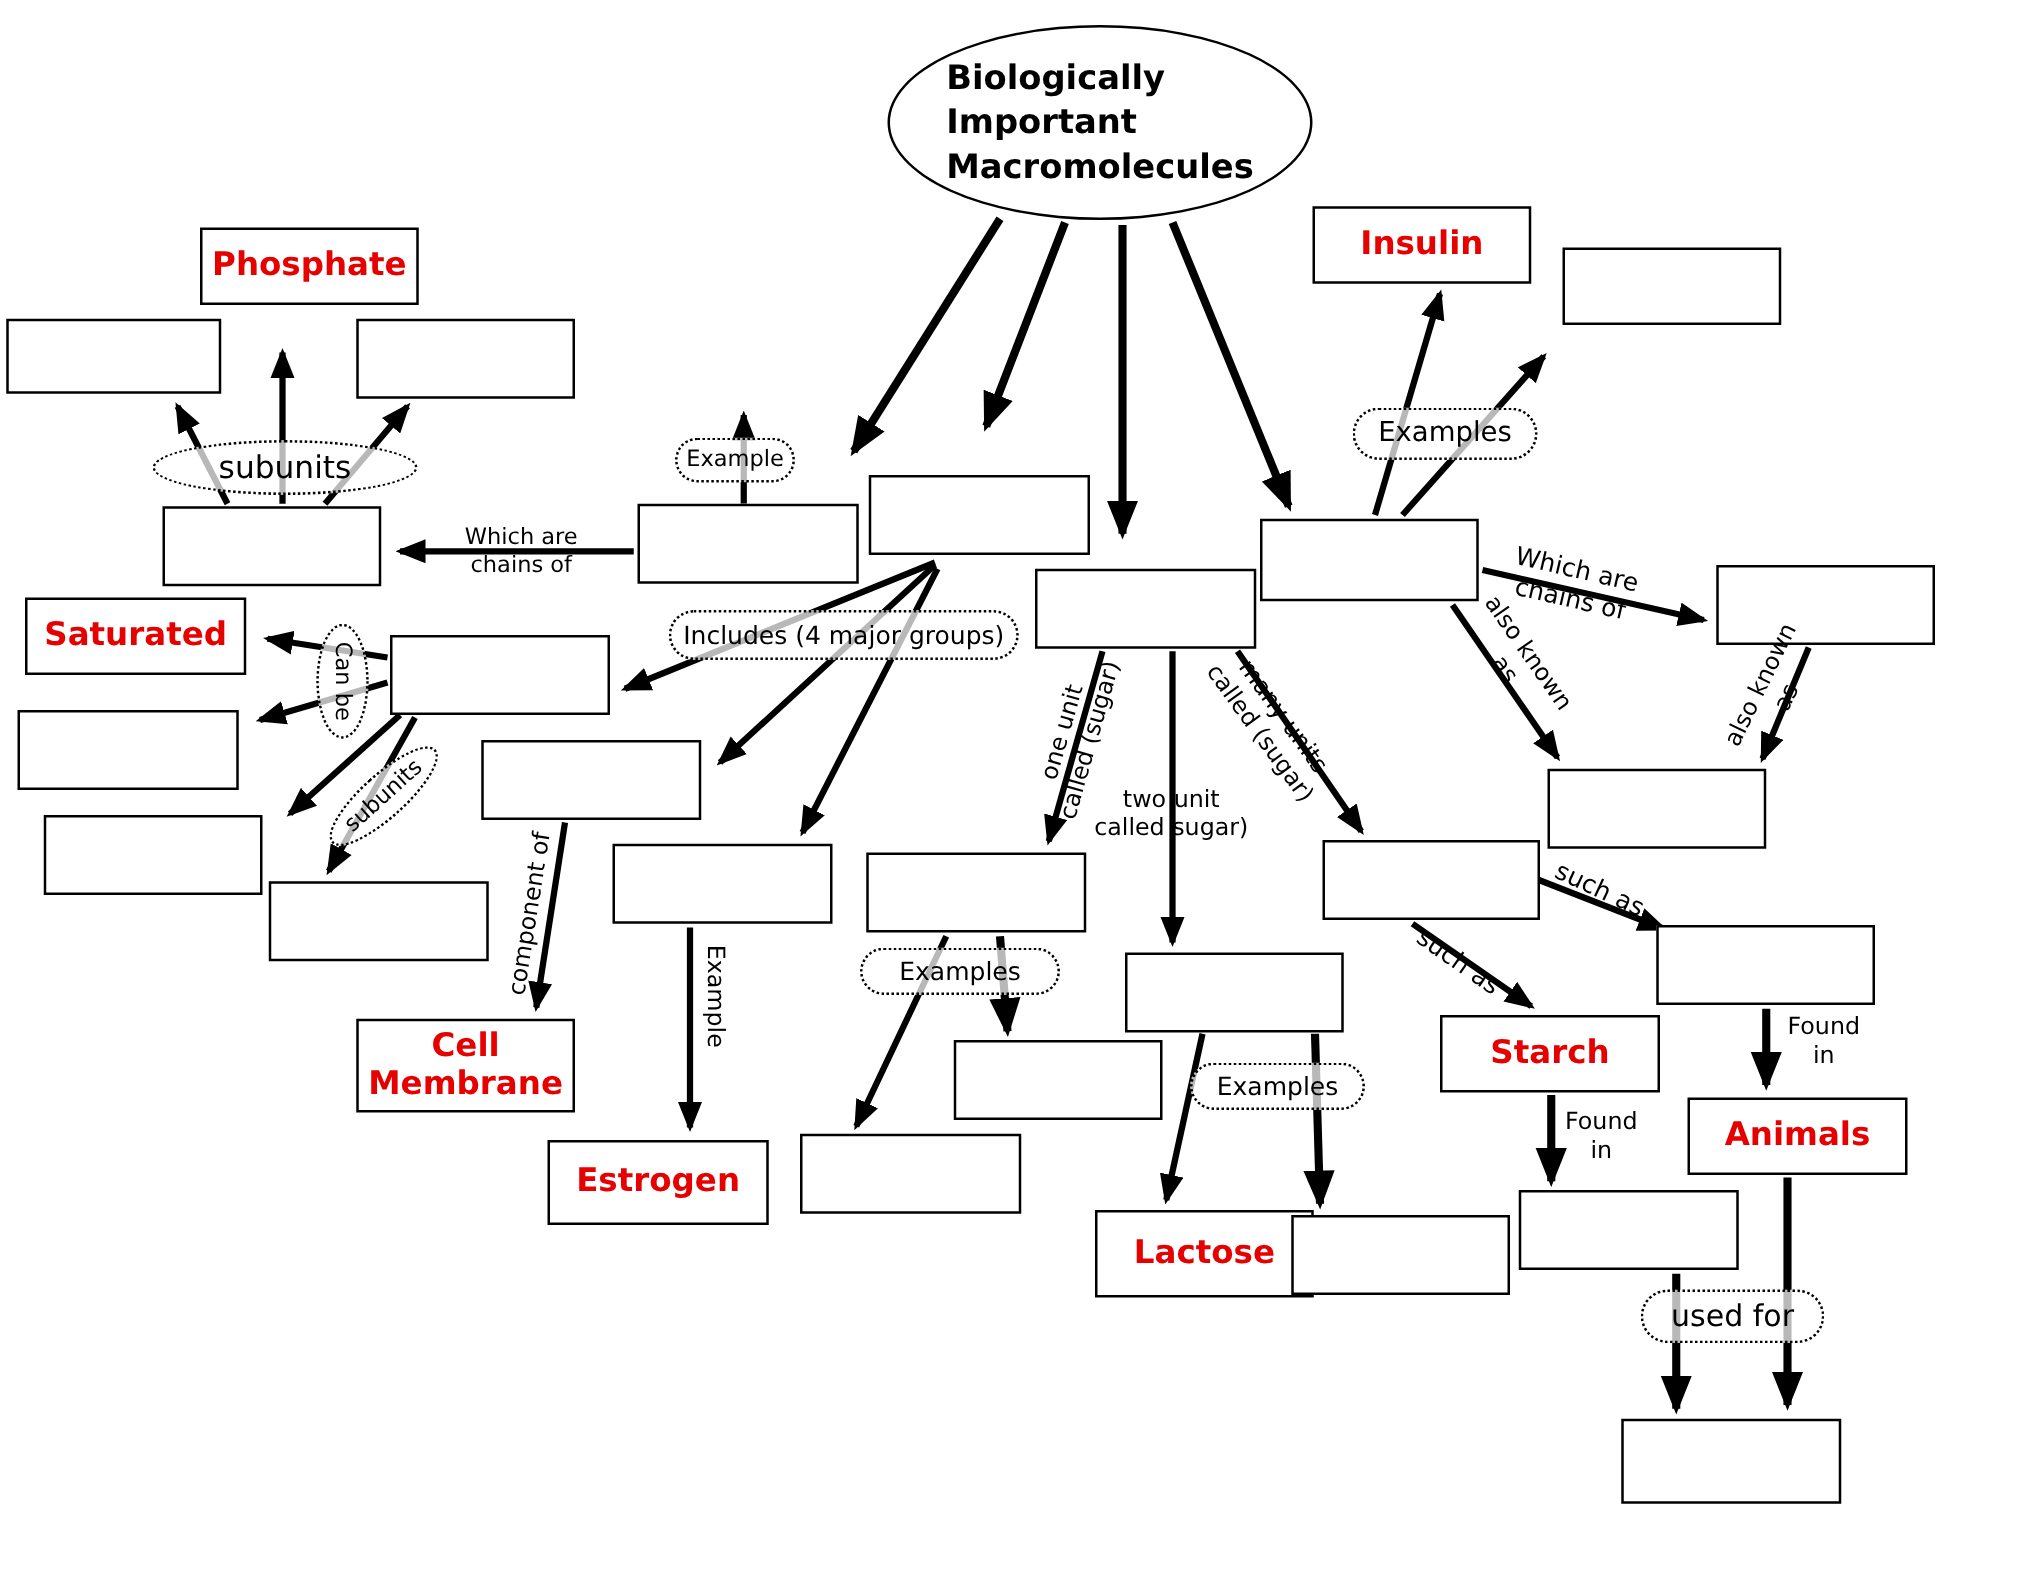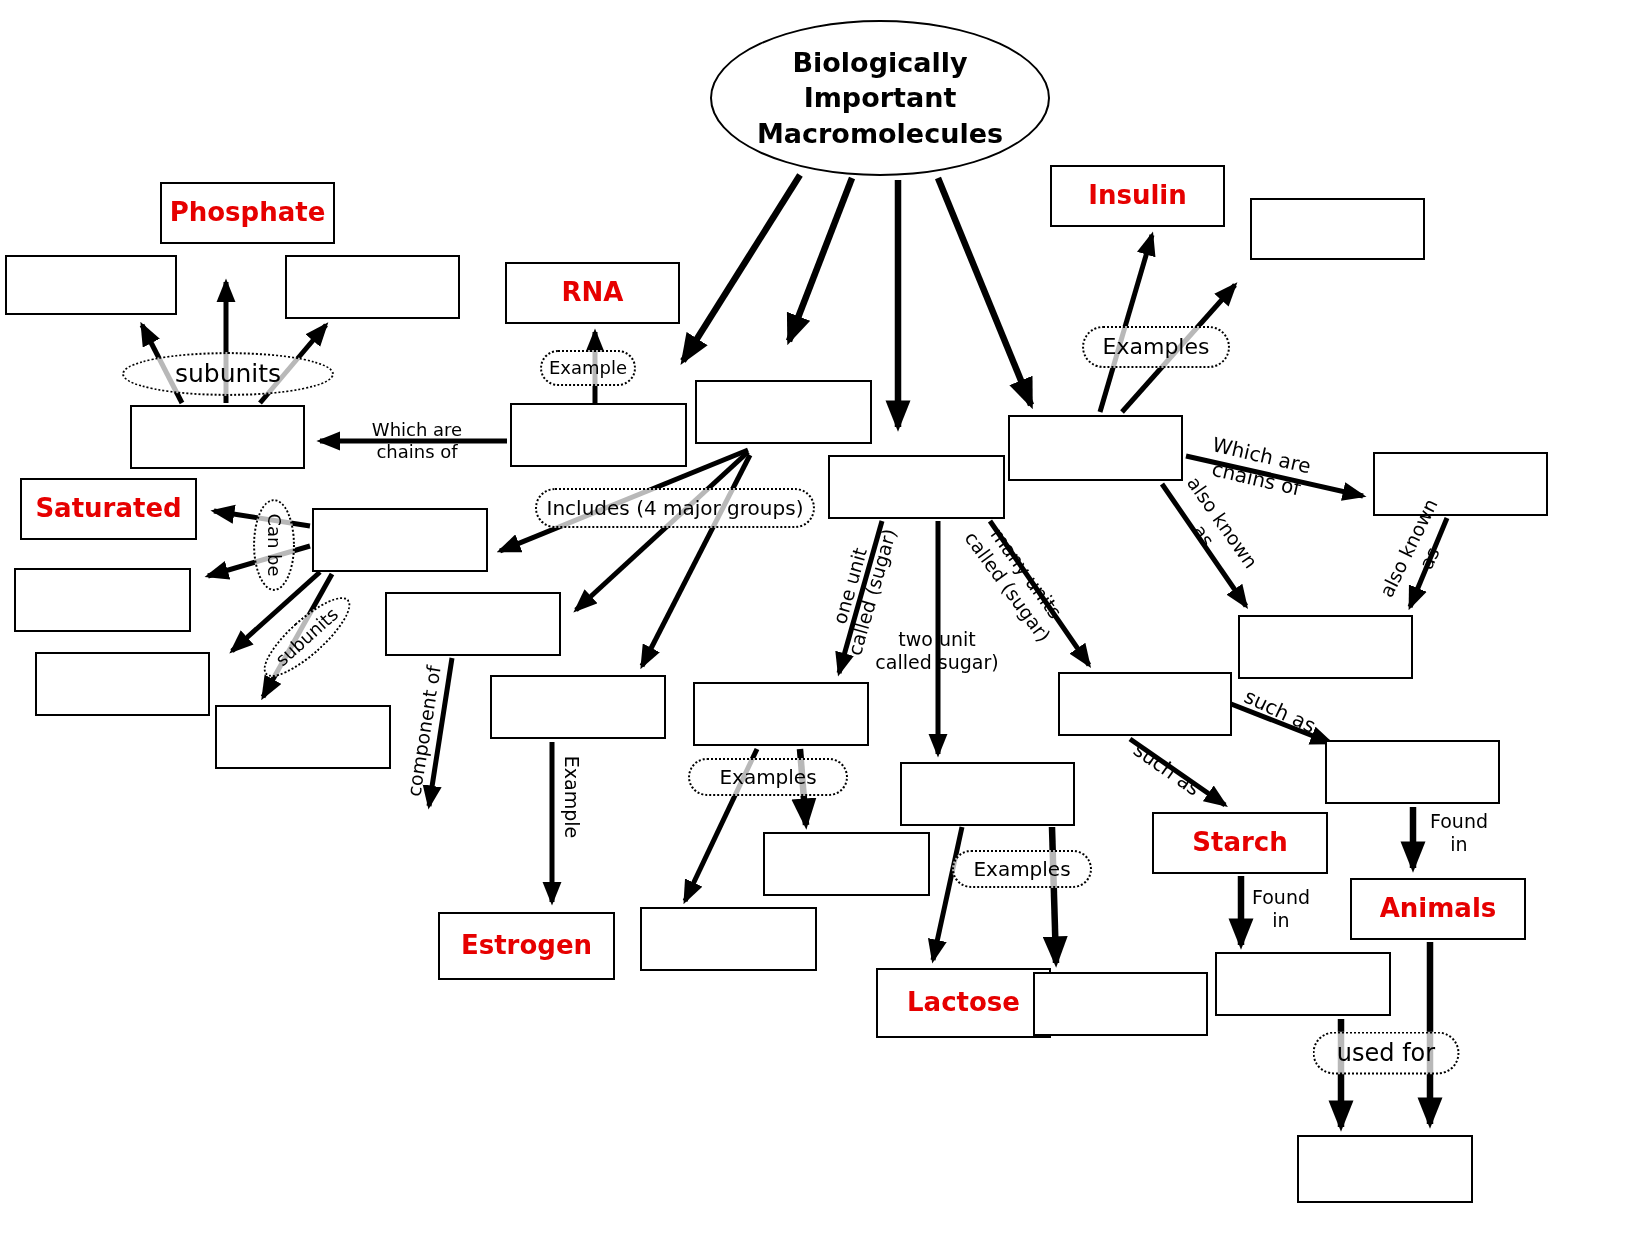--- a/index.html
+++ b/index.html
@@ -14,21 +14,21 @@
     display:flex; align-items:center; justify-content:center;
     text-align:center; white-space:pre-line;
     font-size:26px; font-weight:bold; line-height:1.15;
   }
   .node.red { color:#e60000; }
 
   .ellipse {
     position:absolute; z-index:2;
     border:2.5px solid #000; border-radius:50%; background:#fff;
     display:flex; align-items:center; justify-content:center;
-    text-align:center; white-space:pre-line;
+    white-space:pre-line;
     font-size:27px; font-weight:bold; line-height:1.3;
   }
 
   .dlabel {
     position:absolute; z-index:3;
     border:2.5px dotted #000; background:rgba(255,255,255,0.72);
     display:flex; align-items:center; justify-content:center;
     text-align:center; white-space:pre-line; line-height:1.15;
   }
   .pill { border-radius:26px; }
@@ -91,23 +91,24 @@
       <line x1="1341" y1="1019" x2="1341" y2="1127"></line>
       <line x1="1430" y1="942" x2="1430" y2="1124"></line>
     </g>
   </svg>
 
   <div class="ellipse" style="left:710px;top:20px;width:340px;height:156px">Biologically
 Important
 Macromolecules</div>
 
   <div class="node red" style="left:160px;top:182px;width:175px;height:62px">Phosphate</div>
-  <div class="node red" style="left:505px;top:262px;width:175px;height:62px">RNA</div>
   <div class="node red" style="left:1050px;top:165px;width:175px;height:62px">Insulin</div>
   <div class="node red" style="left:20px;top:478px;width:177px;height:62px">Saturated</div>
+  <div class="node red" style="left:285px;top:815px;width:175px;height:75px">Cell
+Membrane</div>
   <div class="node red" style="left:438px;top:912px;width:177px;height:68px">Estrogen</div>
   <div class="node red" style="left:876px;top:968px;width:175px;height:70px">Lactose</div>
   <div class="node red" style="left:1152px;top:812px;width:176px;height:62px">Starch</div>
   <div class="node red" style="left:1350px;top:878px;width:176px;height:62px">Animals</div>
 
   <div class="node" style="left:5px;top:255px;width:172px;height:60px"></div>
   <div class="node" style="left:285px;top:255px;width:175px;height:64px"></div>
   <div class="node" style="left:130px;top:405px;width:175px;height:64px"></div>
   <div class="node" style="left:510px;top:403px;width:177px;height:64px"></div>
   <div class="node" style="left:695px;top:380px;width:177px;height:64px"></div>

